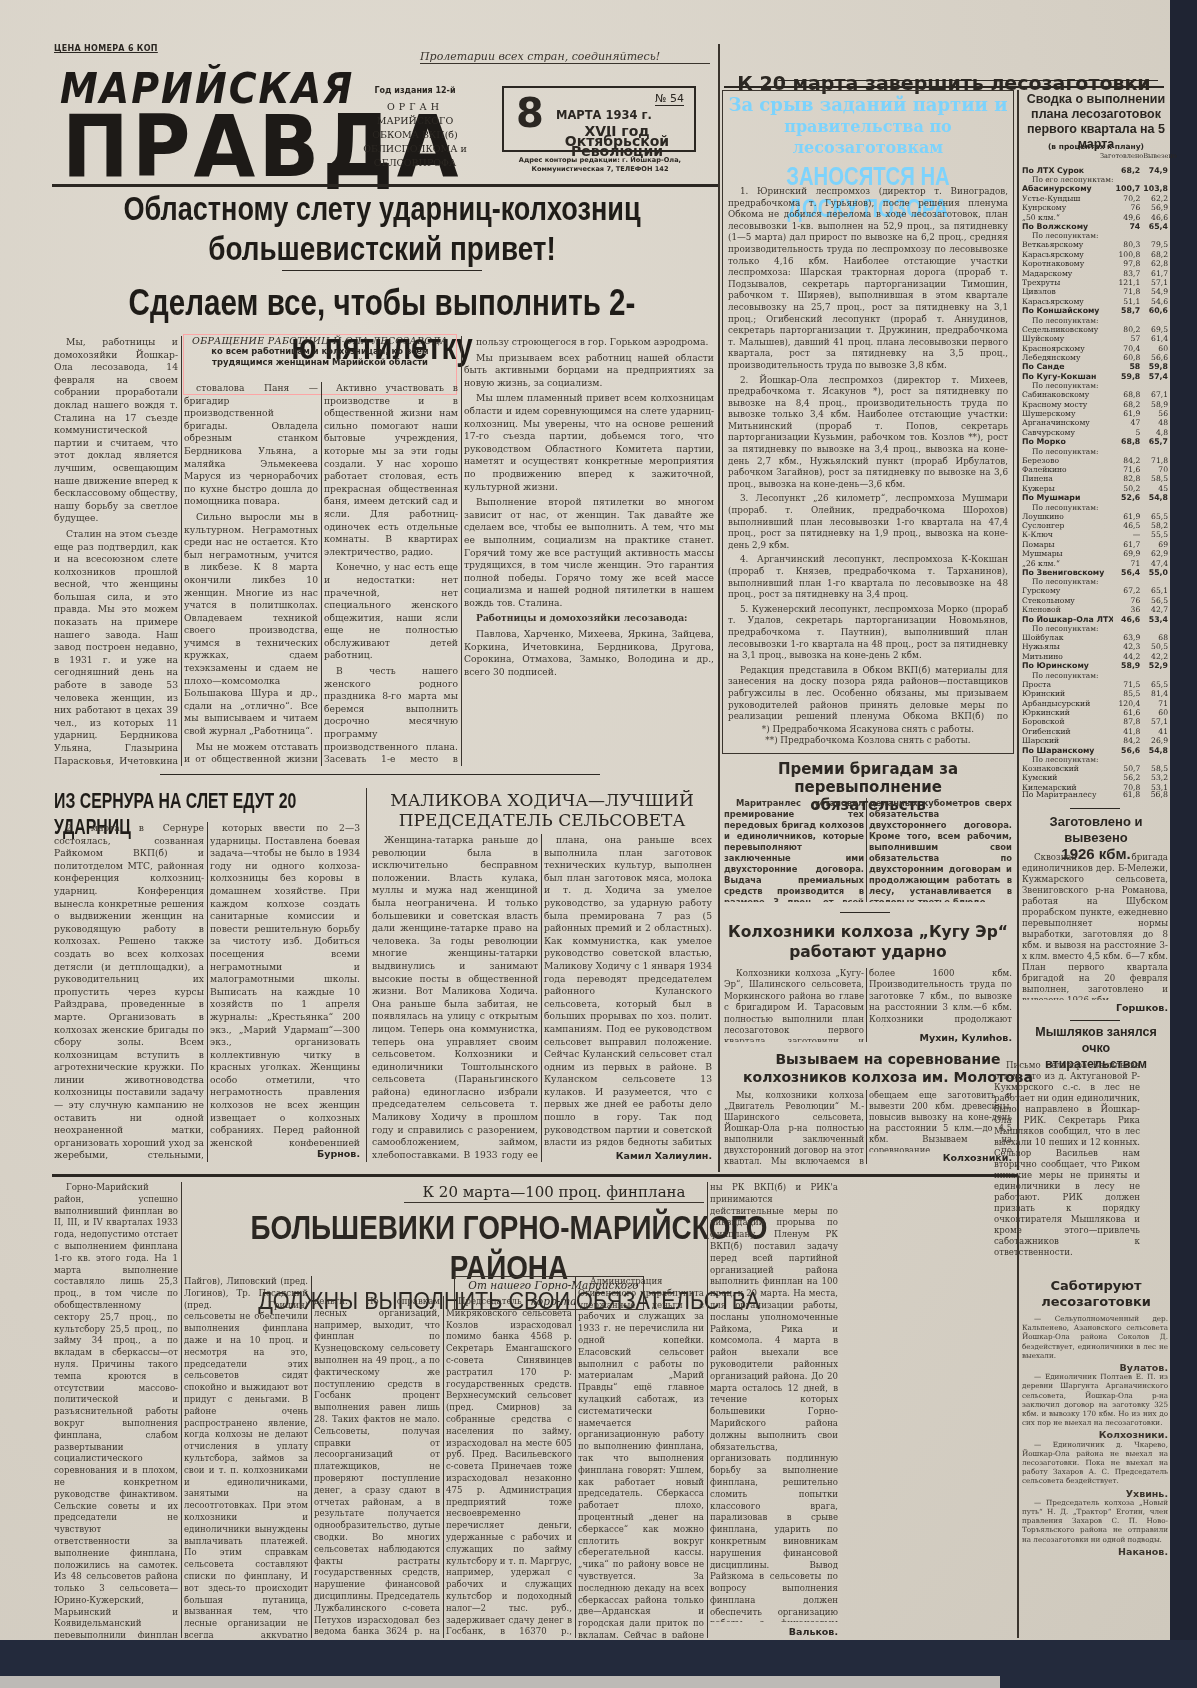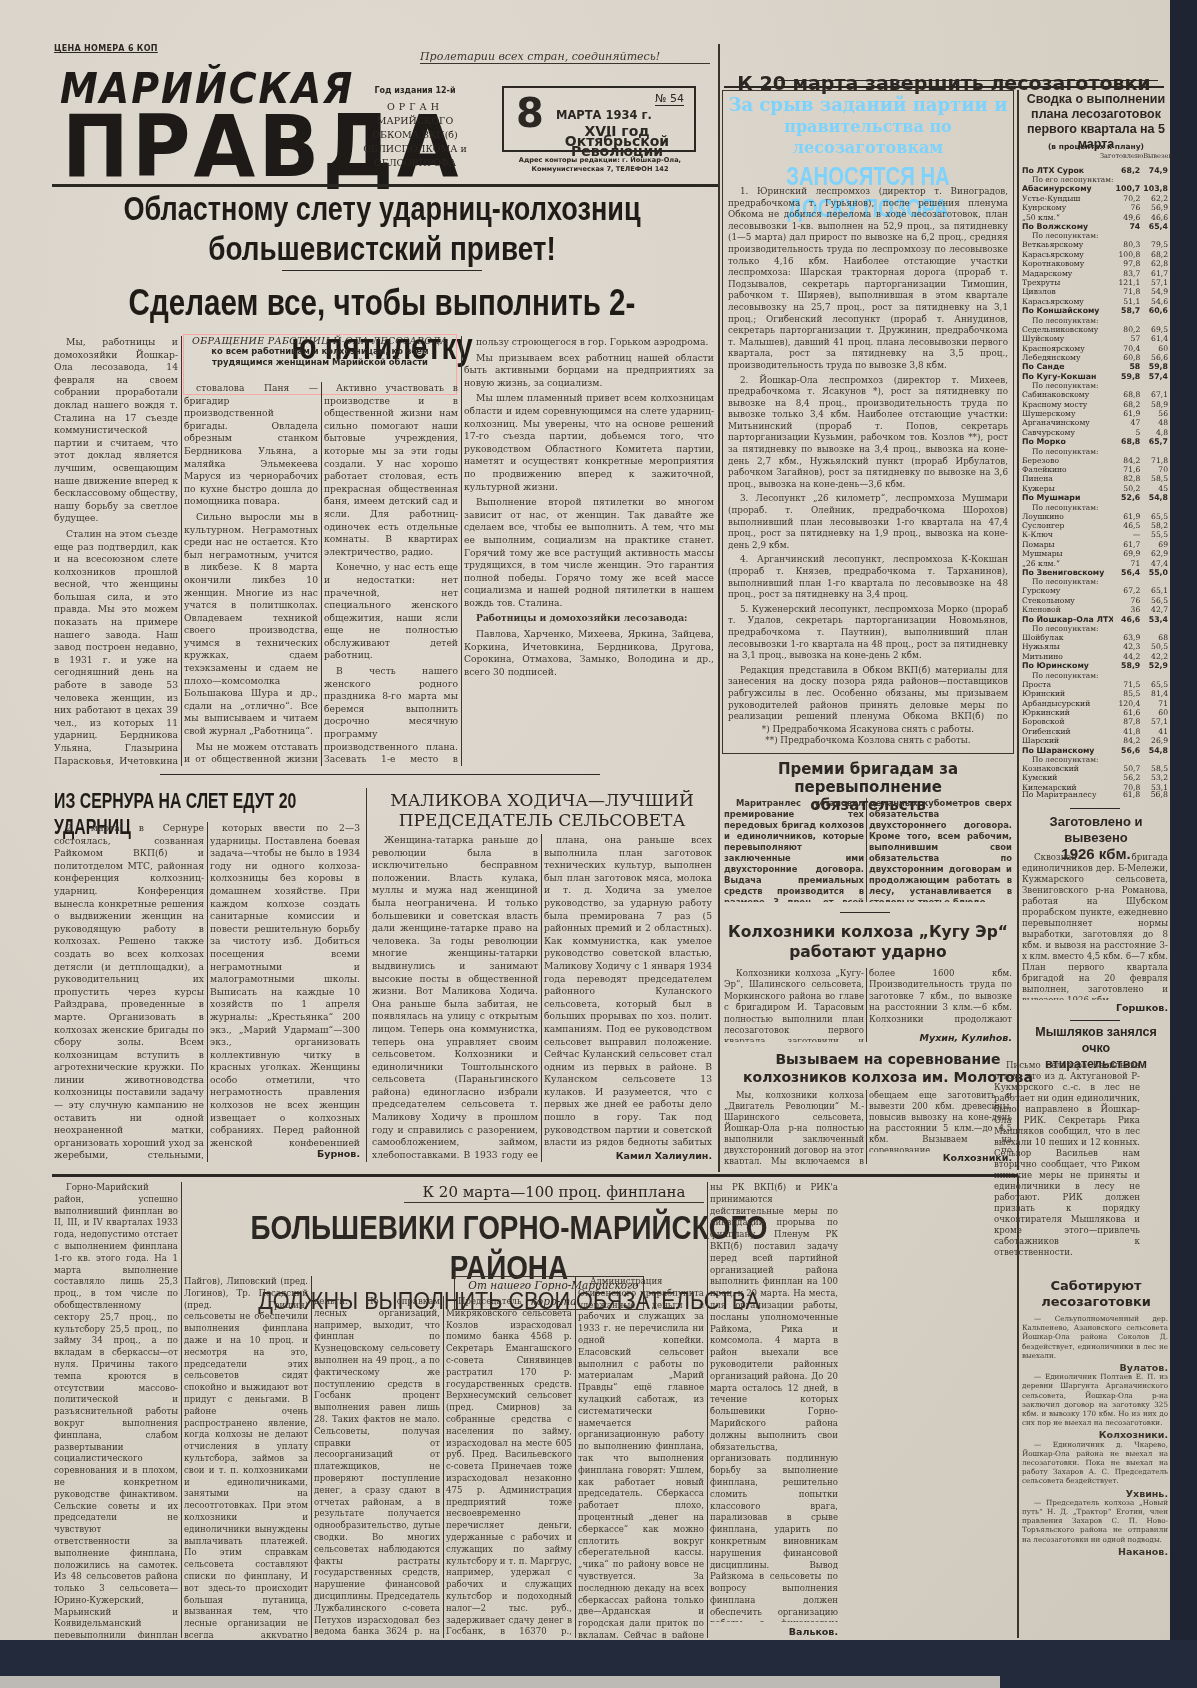--- a/index.html
+++ b/index.html
@@ -205,21 +205,21 @@
   <div>Колхозники колхоза „Кугу Эр“</div>
   <div>работают ударно</div>
 </div>
 <div class="abs body-text" style="left:724px; top:968px; width:140px; height:74px; font-size:8.6px; line-height:11.4px;">
   <p>Колхозники колхоза „Кугу-Эр“, Шалинского сельсовета, Моркинского района во главе с бригадиром И. Тарасовым полностью выполнили план лесозаготовок первого квартала, заготовили и вывезли</p>
 </div>
 <div class="vrule" style="left:866px; top:968px; height:74px;"></div>
 <div class="abs body-text" style="left:869px; top:968px; width:143px; height:58px; font-size:8.6px; line-height:11.4px;">
   <p style="text-indent:0;">более 1600 кбм. Производительность труда по заготовке 7 кбм., по вывозке на расстоянии 3 клм.—6 кбм. Колхозники продолжают работать в лесу.</p>
 </div>
-<div class="abs signature" style="left:869px; top:1032px; width:143px;font-style:italic;">Мухин, Кулиhов.</div>
+<div class="abs signature" style="left:869px; top:1032px; width:143px;">Мухин, Кулиhов.</div>
 
 <div class="abs" style="left:722px; top:1050px; width:292px; text-align:center; font-family:'DejaVu Sans',sans-serif; font-weight:bold; font-size:14px; line-height:18px; color:#2b2722;margin-left:20px;">
   <div>Вызываем на соревнование</div>
   <div>колхозников колхоза им. Молотова</div>
 </div>
 <div class="abs body-text" style="left:724px; top:1090px; width:140px; height:74px; font-size:8.4px; line-height:11px;">
   <p>Мы, колхозники колхоза „Двигатель Революции“ М.-Шаринского сельсовета, Йошкар-Ола р-на полностью выполнили заключенный двухсторонний договор на этот квартал. Мы включаемся в двухдекадник по лесу и остаемся работать в лесу.</p>
 </div>
 <div class="vrule" style="left:866px; top:1090px; height:74px;"></div>
 <div class="abs body-text" style="left:869px; top:1090px; width:143px; height:62px; font-size:8.4px; line-height:11px;">

